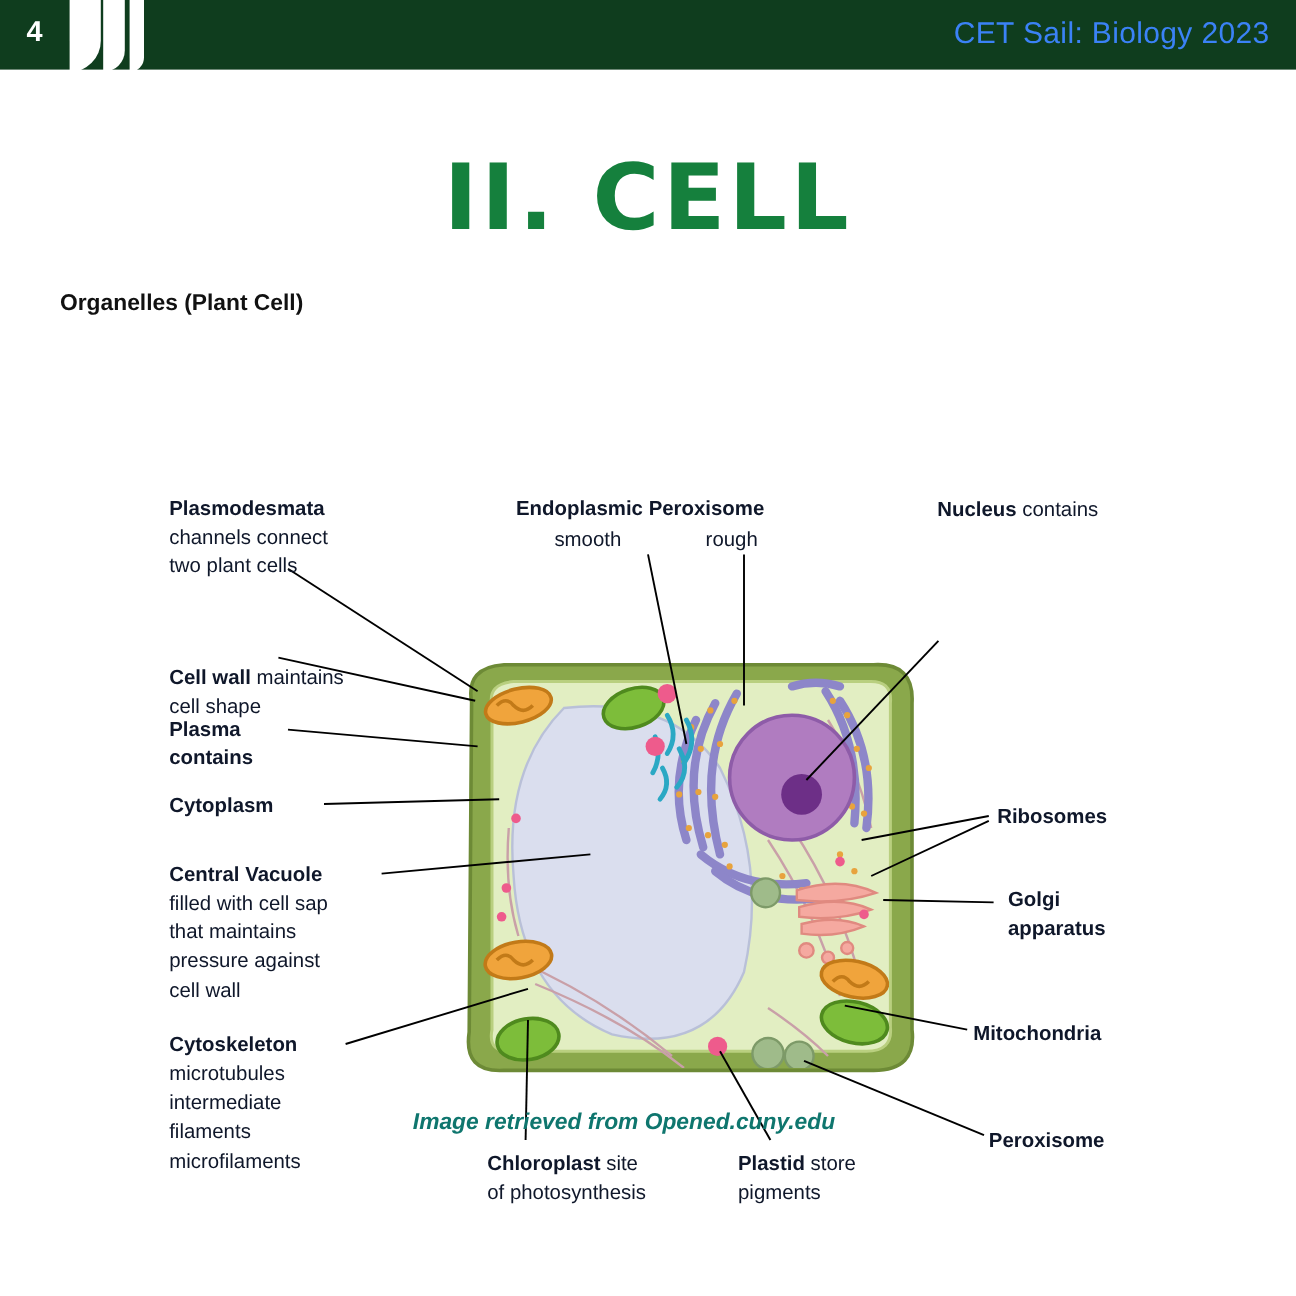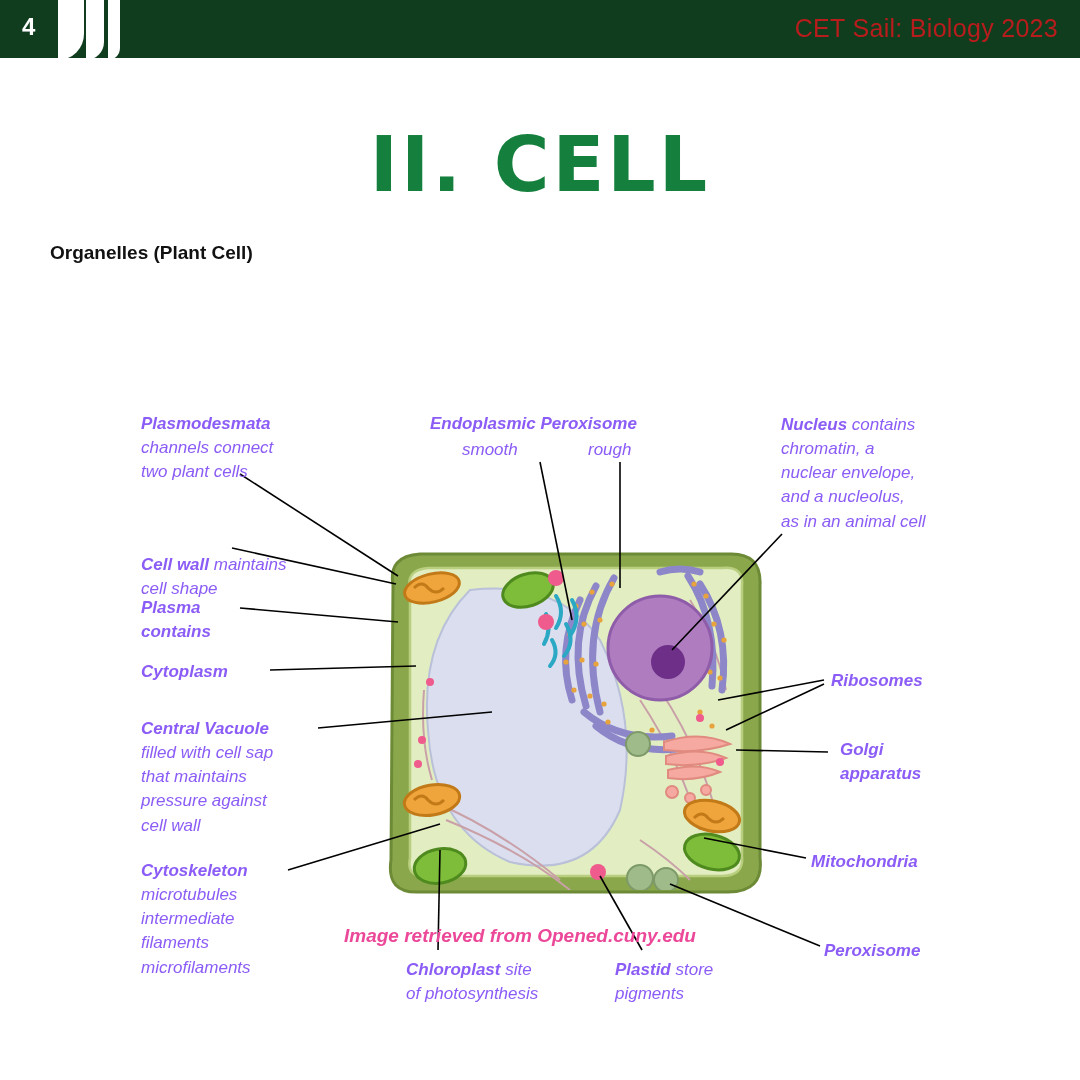--- a/index.html
+++ b/index.html
@@ -20,21 +20,21 @@
     position: absolute;
     top: 0; left: 0;
     width: 1080px;
     height: 58px;
     background: #0f3d1e;
   }
   .header-title {
     position: absolute;
     right: 22px;
     top: 14px;
-    color: #b91c1c;
+    color: #3b82f6;
     font-size: 25px;
     letter-spacing: 0.3px;
   }
   .slide-number {
     position: absolute;
     left: 22px;
     top: 13px;
     color: #ffffff;
     font-size: 24px;
     font-weight: bold;
@@ -94,39 +94,38 @@
     width: 1080px;
     height: 1080px;
     pointer-events: none;
   }
 
   
   .label {
     position: absolute;
     font-size: 17px;
     line-height: 1.42;
-    color: #8b5cf6;
-    font-style: italic;
+    color: #0f172a;
   }
   .label b {
     font-weight: bold;
   }
   .label .sub {
     font-weight: normal;
   }
   .label.right { text-align: left; }
 
   .credit {
     position: absolute;
     top: 925px;
     left: 344px;
     font-size: 19px;
     font-style: italic;
     font-weight: bold;
-    color: #ec4899;
+    color: #0f766e;
   }
 </style>
 </head>
 <body>
 
 <div class="header-bar"></div>
 <div class="swoosh swoosh-a"></div>
 <div class="swoosh swoosh-b"></div>
 <div class="swoosh swoosh-c"></div>
 <div class="slide-number">4</div>
@@ -301,24 +300,20 @@
    filaments
 microfilaments</span>
 </div>
 
 <div class="label" style="left:430px; top:412px; width:260px; font-weight:bold;">Endoplasmic Peroxisome</div>
 <div class="label" style="left:462px; top:438px; width:120px;">smooth</div>
 <div class="label" style="left:588px; top:438px; width:120px;">rough</div>
 
 <div class="label right" style="left:781px; top:413px; width:200px;">
   <b>Nucleus</b><span class="sub"> contains</span><br>
-  <span class="sub" style="white-space:pre-line;">chromatin, a
-nuclear envelope,
-and a nucleolus,
-as in an animal cell</span>
 </div>
 
 <div class="label" style="left:831px; top:669px; font-weight:bold;">Ribosomes</div>
 
 <div class="label" style="left:840px; top:738px; white-space:pre-line; font-weight:bold;">Golgi
 apparatus</div>
 
 <div class="label" style="left:811px; top:850px; font-weight:bold;">Mitochondria</div>
 
 <div class="label" style="left:824px; top:939px; font-weight:bold;">Peroxisome</div>

